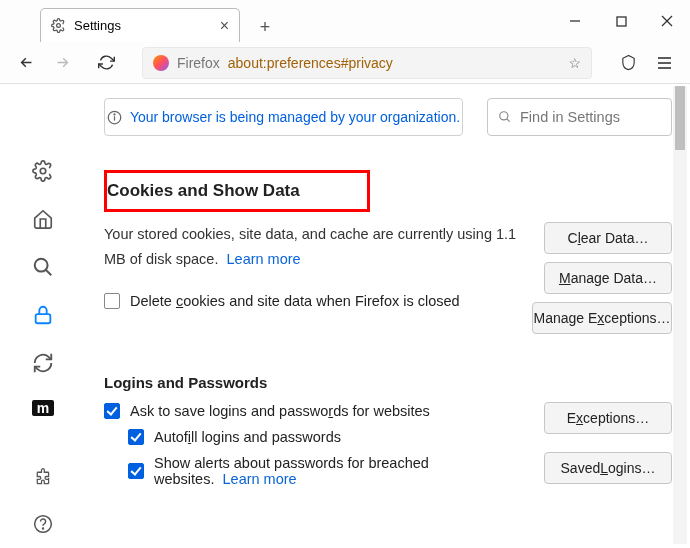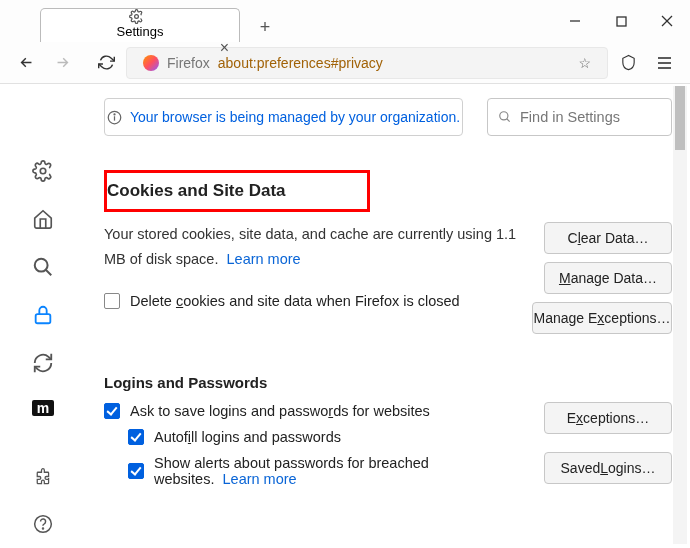--- a/index.html
+++ b/index.html
@@ -1,31 +1,31 @@
 <!DOCTYPE html>
 <html><head>
 <meta charset="utf-8">
 <style>
   * { box-sizing: border-box; margin: 0; padding: 0; font-family: "Segoe UI", Arial, sans-serif; }
   body { width: 690px; height: 548px; background: #fff; overflow: hidden; position: relative; }
 
   
   .title-bar { height: 42px; display: flex; align-items: flex-end; padding: 0 0 0 40px; position: relative; background:#fdfdfd; }
-  .tab { display: flex; align-items: center; height: 34px; border: 1px solid #bbb; border-bottom: none; border-radius: 5px 5px 0 0; padding: 0 10px; width: 200px; background: #fff; position: relative; font-size: 13px; flex-direction: column; }
+  .tab { display: flex; align-items: center; height: 34px; border: 1px solid #bbb; border-bottom: none; border-radius: 5px 5px 0 0; padding: 0 10px; width: 200px; background: #fff; position: relative; font-size: 13px; }
   .tab .icon { margin-right: 8px; display:flex; }
   .tab .close { margin-left: auto; font-size: 16px; color:#555; }
   .new-tab { margin-left: 10px; width: 30px; height: 30px; display:flex; align-items:center; justify-content:center; color:#555; font-size:18px; }
   .win-controls { position:absolute; right:0; top:0; height:42px; display:flex; align-items:center; }
   .win-controls div { width:46px; height:42px; display:flex; align-items:center; justify-content:center; color:#333; }
 
   
   .toolbar { height: 42px; display:flex; align-items:center; padding: 0 10px; gap:4px; background:#fdfdfd; border-bottom:1px solid #e1e1e1; }
   .tb-btn { width:32px; height:32px; display:flex; align-items:center; justify-content:center; color:#333; border-radius:4px; }
   .tb-btn.disabled { color:#bbb; }
-  .urlbar { flex:1; display:flex; align-items:center; height:32px; margin:0 0; padding:0 16px; border-radius:4px; font-size:14px; color:#555; gap:8px; background:#f4f4f4; border:1px solid #e8e8e8;}
+  .urlbar { flex:1; display:flex; align-items:center; height:32px; margin:0 16px; padding:0 10px; border-radius:4px; font-size:14px; color:#555; gap:8px; background:#f4f4f4; border:1px solid #e8e8e8;}
   .urlbar .ff-icon { width:16px; height:16px; background:linear-gradient(135deg,#ff9500,#ff4f5e,#9059ff); border-radius:50%; flex:none;}
   .urlbar .brand { color:#777; }
   .urlbar .star { margin-left:auto; color:#666;}
 
   
   .content { position:absolute; top:84px; bottom:0; left:0; right:0; display:flex; background:#fff; }
   .side { width:86px; padding-top:76px; display:flex; flex-direction:column; align-items:center; gap:26px; }
   .side .sicon { width:24px; height:24px; color:#555; display:flex; align-items:center; justify-content:center; }
   .side .sicon.active { color:#0a84ff; }
   .side .sep { flex:1; }
@@ -195,21 +195,21 @@
       <div class="search">
         <svg width="14" height="14" viewBox="0 0 24 24" fill="none" stroke="#888" stroke-width="2">
             <circle cx="10" cy="10" r="7"></circle>
             <line x1="20" y1="20" x2="15" y2="15"></line>
           </svg>
         <span>Find in Settings</span>
       </div>
     </div>
 
     <div class="hi">
-      <h2>Cookies and Site Data</h2>
+      <h2>Cookies and Show Data</h2>
     </div>
     <div class="row-flex">
       <div class="lcol">
         <div class="desc">
           <span>Your stored cookies, site data, and cache are currently using 1.1 MB of disk space.</span>&nbsp;&nbsp;<span class="lnk">Learn more</span>
         </div>
         <div class="chk-row" style="margin-top:22px">
           <div class="box"></div>
           <span>Delete <span class="u">c</span>ookies and site data when Firefox is closed</span>
         </div>

